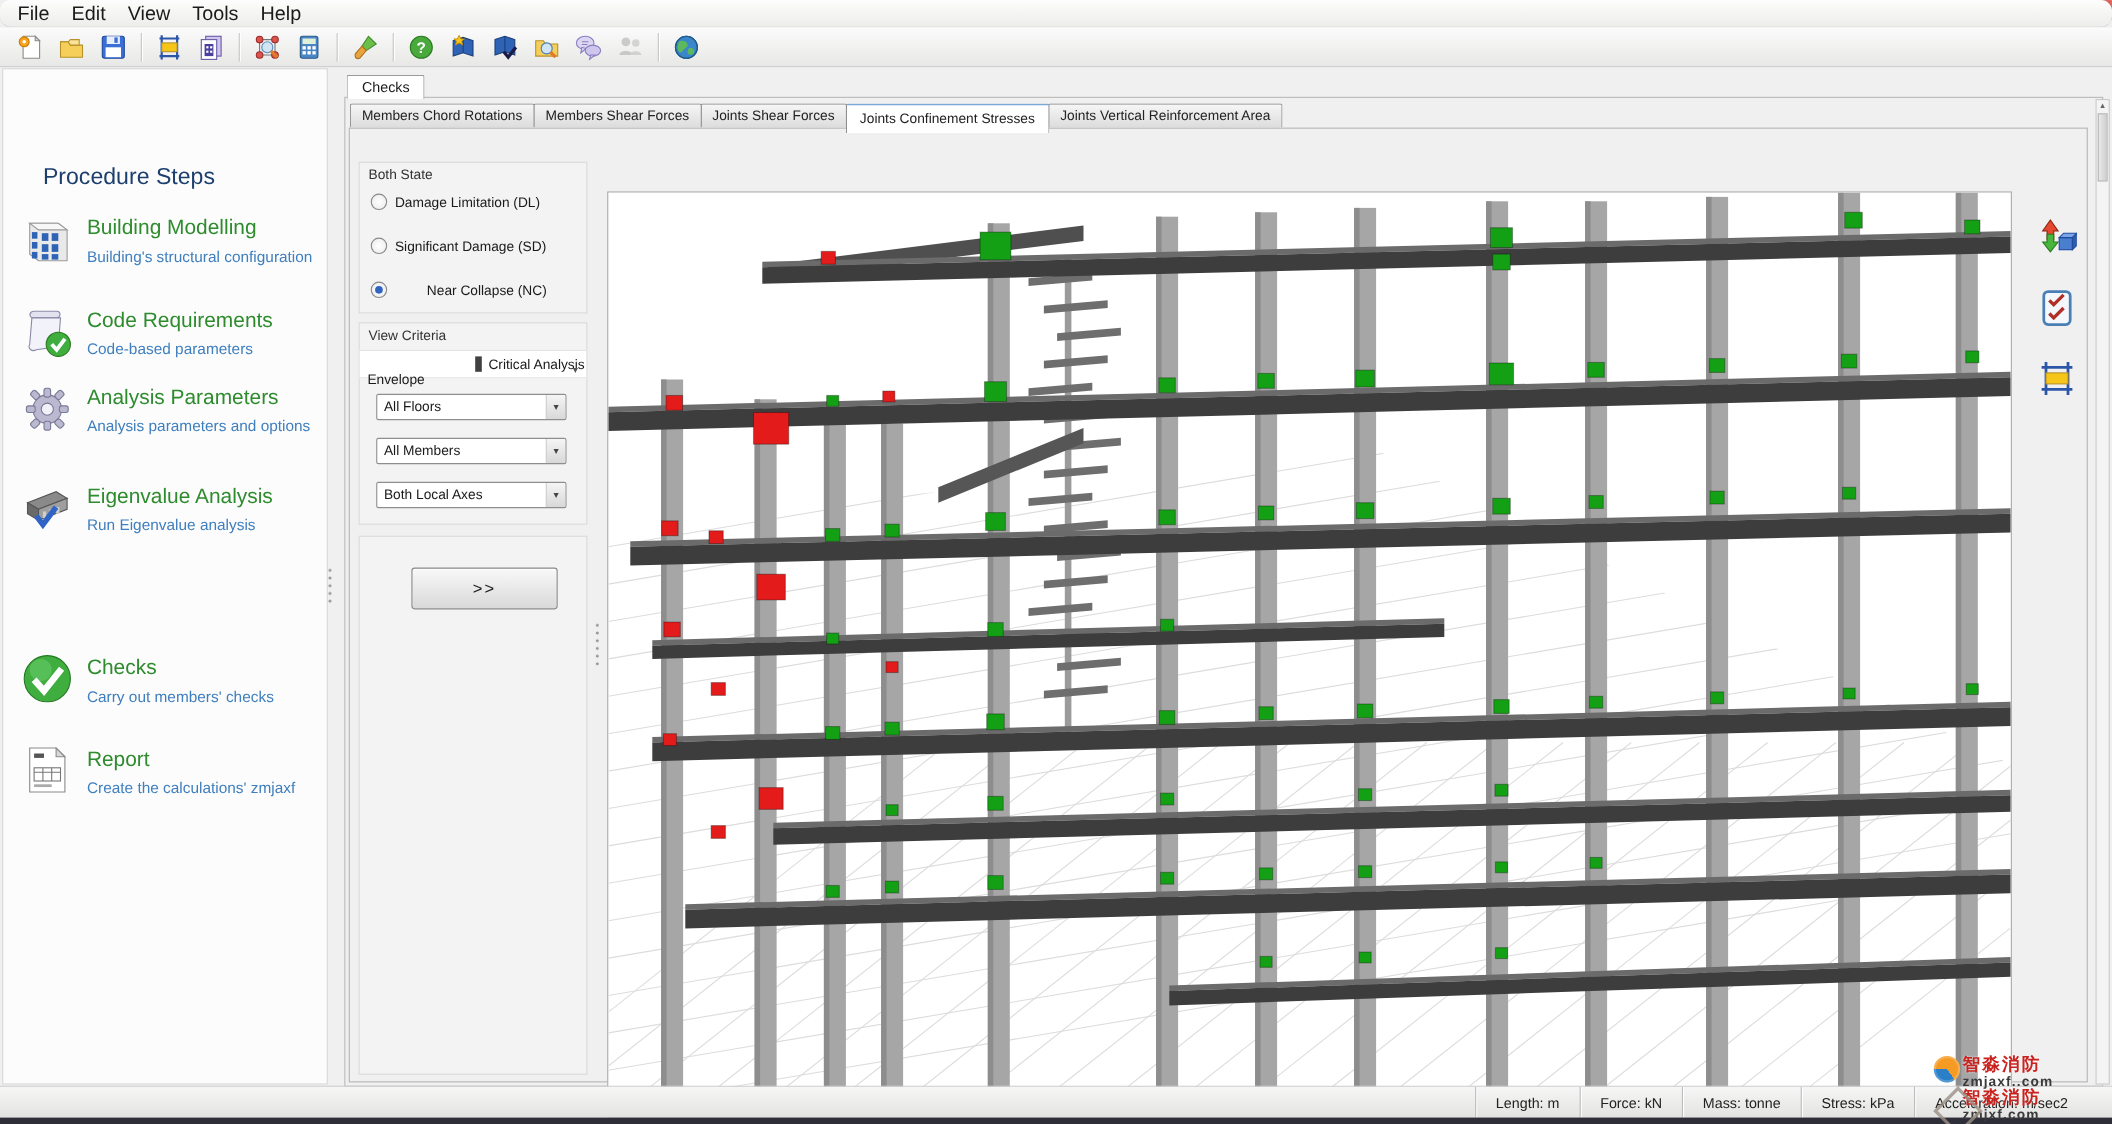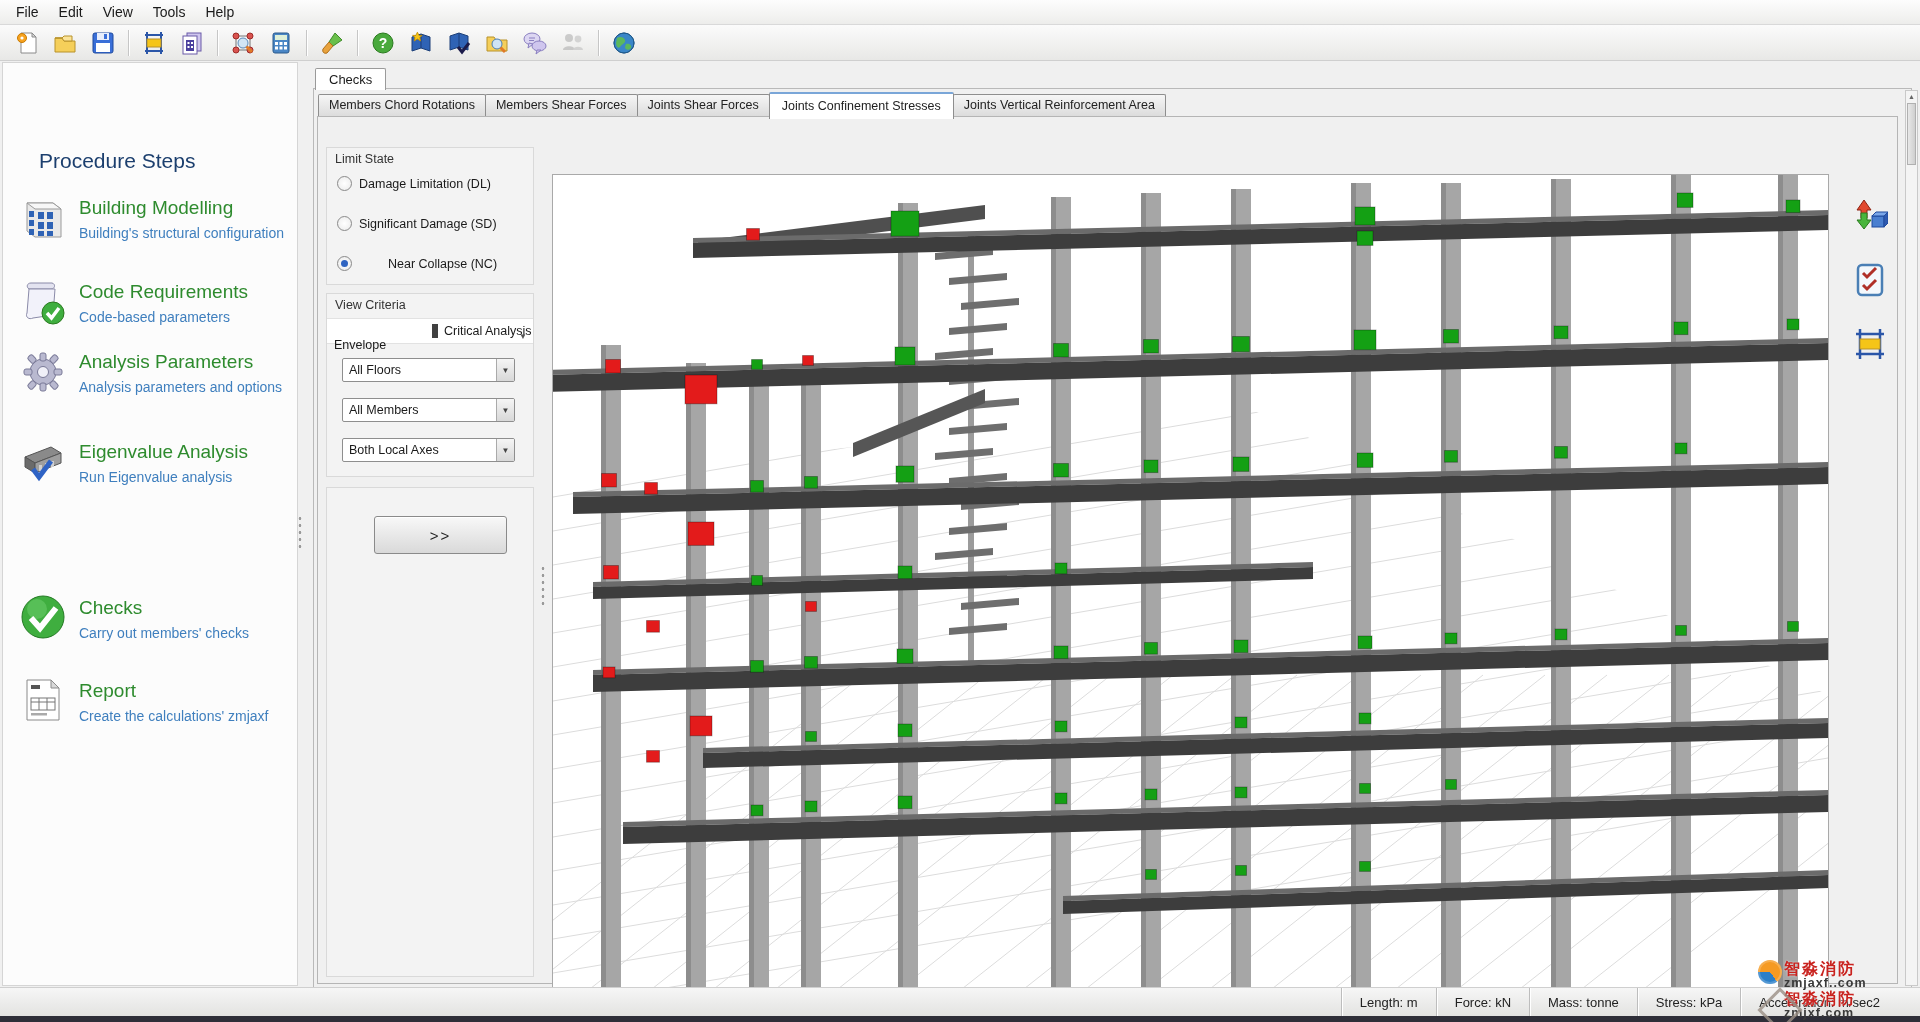--- a/index.html
+++ b/index.html
@@ -1,21 +1,21 @@
 <!DOCTYPE html>
 <html><head>
 <meta charset="utf-8">
 <style>
   html,body{margin:0;padding:0;}
   body{width:1920px;height:1022px;position:relative;overflow:hidden;
        font-family:"Liberation Sans",sans-serif;background:#f0f0f0;color:#1a1a1a;}
   
   .menubar{position:absolute;left:0;top:0;right:0;height:24px;
     background:linear-gradient(#fdfdfd,#ededeb);border-bottom:1px solid #d9d9d9;
-    display:flex;align-items:center;padding-left:6px;font-size:14px;z-index:5;}
+    display:flex;align-items:center;padding-left:6px;font-size:18px;z-index:5;border-radius:10px;}
   .menu-item{padding:3px 10px;cursor:default;}
   .toolbar{position:absolute;left:0;top:25px;right:0;height:35px;
     background:linear-gradient(#fbfbfb,#e8e8e6);border-bottom:1px solid #cfcfcf;
     display:flex;align-items:center;padding-left:10px;gap:4px;z-index:5;}
   .tb-btn{width:34px;height:30px;display:flex;align-items:center;justify-content:center;border-radius:3px;}
   .tb-sep{width:1px;height:26px;background:#c6c6c6;margin:0 4px;box-shadow:1px 0 0 #fff;}
   
   .sidebar{position:absolute;left:2px;top:62px;width:294px;bottom:36px;
     background:#fcfcfc;border:1px solid #d5d5d5;}
   .sb-title{position:absolute;left:36px;top:86px;font-size:21px;color:#1c3f6e;}
@@ -25,21 +25,21 @@
   .sb-sub{position:absolute;left:76px;top:28px;font-size:14px;color:#3f7fbe;}
   .grip{position:absolute;width:6px;
     background-image:radial-gradient(circle,#999 1.1px,transparent 1.6px);
     background-size:6px 7px;background-repeat:repeat-y;}
   
   .main-tab{position:absolute;left:315px;top:68px;height:21px;padding:0 13px;
     background:#fff;border:1px solid #9a9a9a;border-bottom:none;font-size:13px;
     display:flex;align-items:center;z-index:4;border-radius:2px 2px 0 0;}
   .main-panel{position:absolute;left:313px;top:88px;width:1597px;bottom:34px;
     border:1px solid #b9b9b9;background:#f0f0f0;}
-  .subtabs{position:absolute;left:4px;top:5px;height:22px;display:flex;align-items:center;}
+  .subtabs{position:absolute;left:4px;top:5px;height:22px;display:flex;align-items:flex-start;}
   .subtab{padding:3px 10px 4px 10px;font-size:12.5px;border:1px solid #8e8e8e;border-bottom:none;
     background:linear-gradient(#f6f6f6,#dcdcdc);margin-right:-1px;border-radius:2px 2px 0 0;color:#222;}
   .subtab.active{background:#fff;padding:5px 12px 6px 12px;position:relative;z-index:3;
     border-top:2px solid #7aa6d8;}
   .inner{position:absolute;left:3px;right:13px;top:27px;bottom:3px;border:1px solid #b5b5b5;background:#f0f0f0;}
   
   .grp{position:absolute;border:1px solid #d9d9d9;background:#f3f3f3;}
   .grp-title{position:absolute;left:8px;top:4px;font-size:12.5px;color:#333;}
   .radio-row{position:absolute;left:10px;display:flex;align-items:flex-end;gap:7px;font-size:12.5px;}
   .radio{width:13px;height:13px;border-radius:50%;border:1px solid #8a8a8a;
@@ -349,21 +349,21 @@
     <div class="subtab">Members Chord Rotations</div>
     <div class="subtab">Members Shear Forces</div>
     <div class="subtab">Joints Shear Forces</div>
     <div class="subtab active">Joints Confinement Stresses</div>
     <div class="subtab">Joints Vertical Reinforcement Area</div>
   </div>
 
   <div class="inner">
 
     <div class="grp" style="left:8px;top:30px;width:206px;height:136px;">
-      <div class="grp-title">Limit State</div>
+      <div class="grp-title">Both State</div>
       <div class="radio-row" style="top:28px;">
         <div class="radio"></div>
         <span>Damage Limitation (DL)</span>
       </div>
       <div class="radio-row" style="top:68px;">
         <div class="radio"></div>
         <span>Significant Damage (SD)</span>
       </div>
       <div class="radio-row" style="top:108px;gap:36px;">
         <div class="radio checked"></div>

